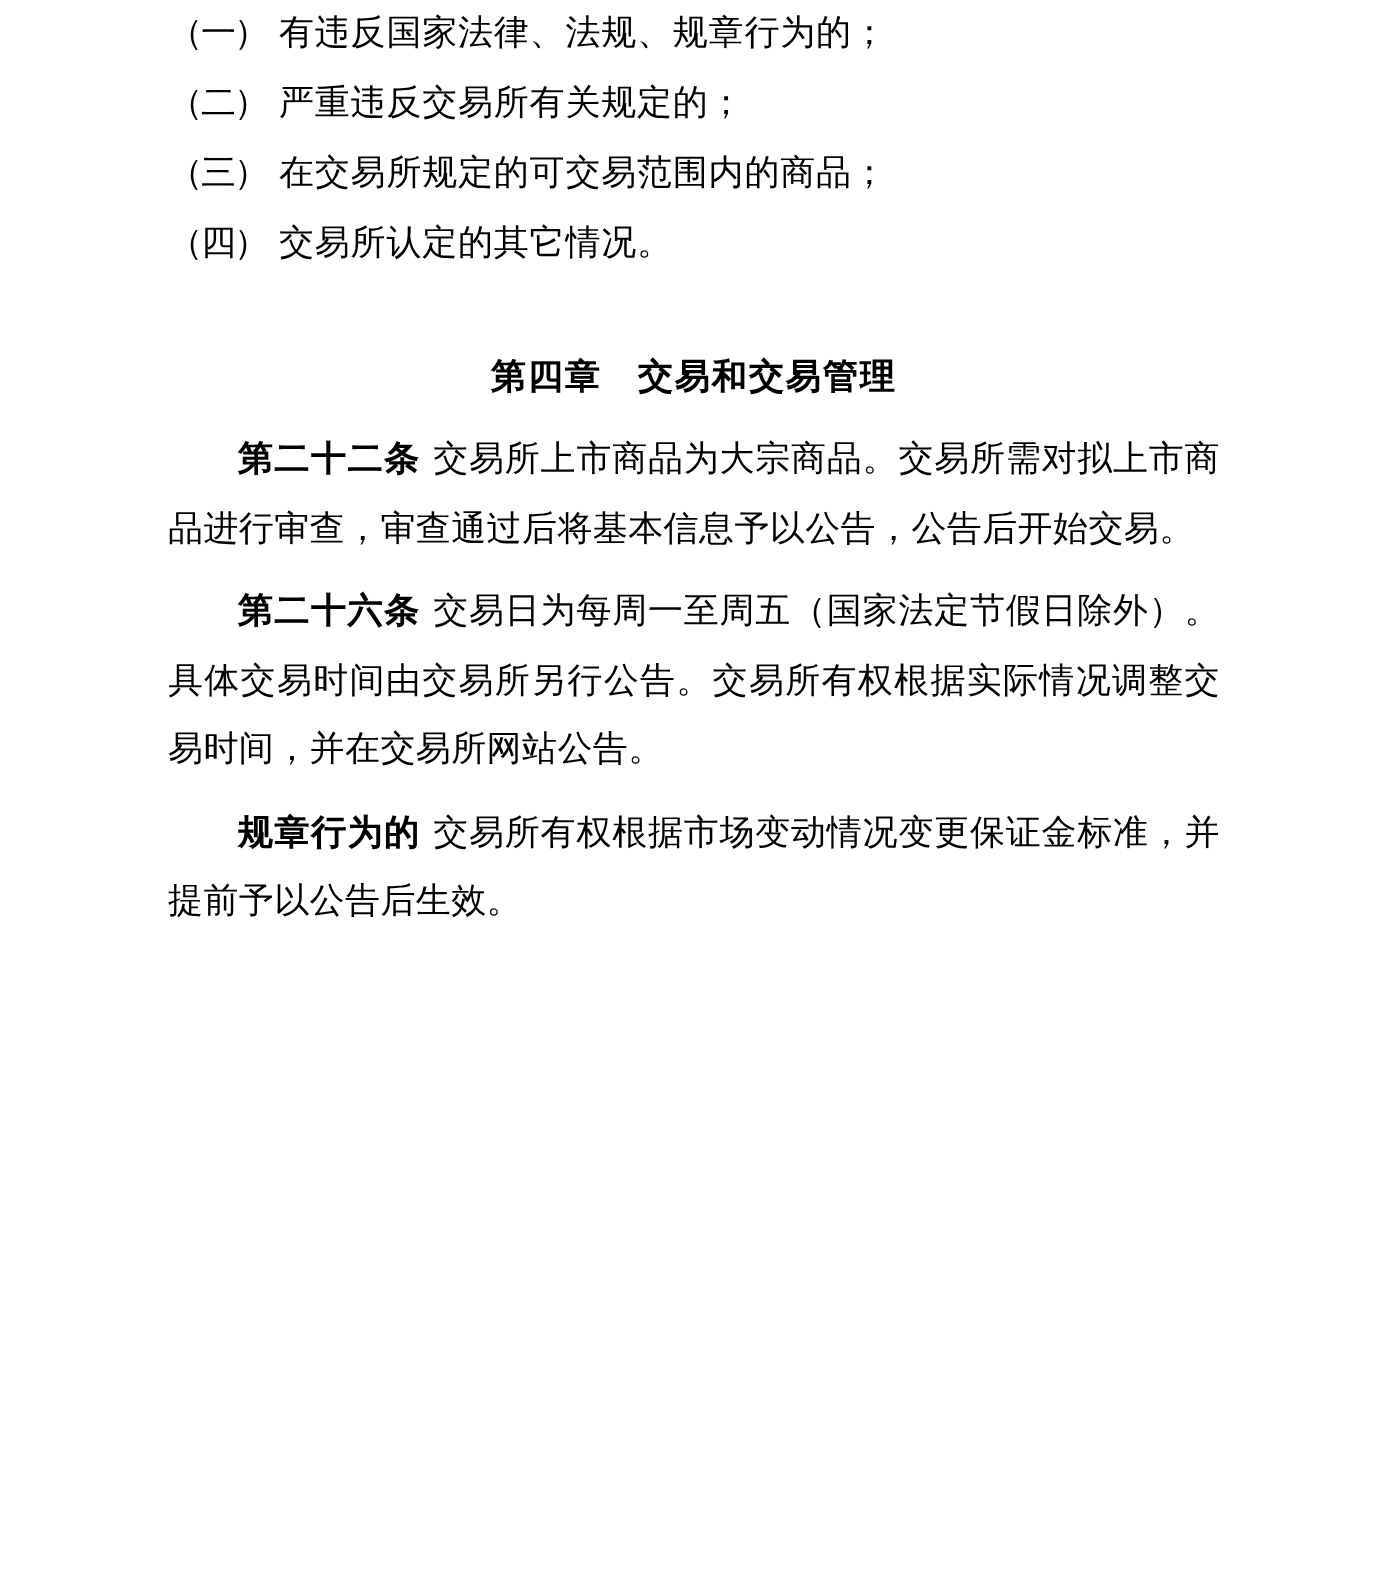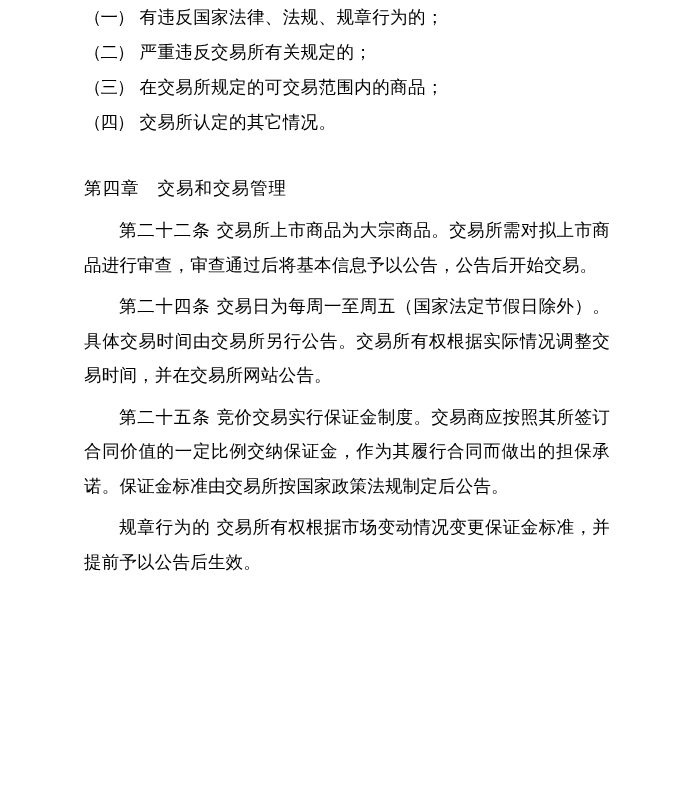--- a/index.html
+++ b/index.html
@@ -29,43 +29,43 @@
   .clause-item {
     font-size: 17.5px;
     line-height: 35px;
     letter-spacing: 0.4px;
     white-space: nowrap;
   }
   .clause-num {
     letter-spacing: -1px;
   }
   .chapter-heading {
-    text-align: left;
-    font-weight: normal;
+    text-align: center;
+    font-weight: bold;
     font-size: 17.5px;
     letter-spacing: 1px;
     margin-top: 36px;
     margin-bottom: 6px;
   }
   .chapter-gap {
     display: inline-block;
     width: 18px;
   }
   .para {
     font-size: 17.5px;
     line-height: 34.5px;
     text-align: justify;
     text-justify: inter-ideograph;
     text-indent: 35px;
     margin: 0;
     padding-top: 7px;
     letter-spacing: 0.3px;
   }
   .art-label {
-    font-weight: normal;
+    font-weight: bold;
     letter-spacing: 0.6px;
   }
   .art-body {
     letter-spacing: 0.2px;
     margin-top: 12px;
   }
   .sp {
     display: inline-block;
     width: 6px;
   }
@@ -82,19 +82,18 @@
     <li class="clause-item"><span class="clause-num">（四）</span><span class="sp"></span><span>交易所认定的其它情况。</span></li>
   </ul>
 
   <div class="chapter-heading">
     <span>第四章</span><span class="chapter-gap"></span><span>交易和交易管理</span>
   </div>
 
   <p class="para"><span class="art-label">第二十二条</span><span class="sp"></span><span class="art-body">交易所上市商品为大宗商品。交易所需对拟上市商品进行审查，审查通过后将基本信息予以公告，公告后开始交易。</span></p>
 
 
-  <p class="para"><span class="art-label">第二十四条</span><span class="sp"></span><span class="art-body">交易日为每周一至周五（国家法定节假日除外）。具体交易时间由交易所另行公告。交易所有权根据实际情况调整交易时间，并在交易所网站公告。</span></p>
+  <p class="para"><span class="art-label">第二十六条</span><span class="sp"></span><span class="art-body">交易日为每周一至周五（国家法定节假日除外）。具体交易时间由交易所另行公告。交易所有权根据实际情况调整交易时间，并在交易所网站公告。</span></p>
 
-  <p class="para"><span class="art-label">第二十五条</span><span class="sp"></span><span class="art-body">竞价交易实行保证金制度。交易商应按照其所签订合同价值的一定比例交纳保证金，作为其履行合同而做出的担保承诺。保证金标准由交易所按国家政策法规制定后公告。</span></p>
 
   <p class="para"><span class="art-label">规章行为的</span><span class="sp"></span><span class="art-body">交易所有权根据市场变动情况变更保证金标准，并提前予以公告后生效。</span></p>
 
 </div>
 
 </body></html>

